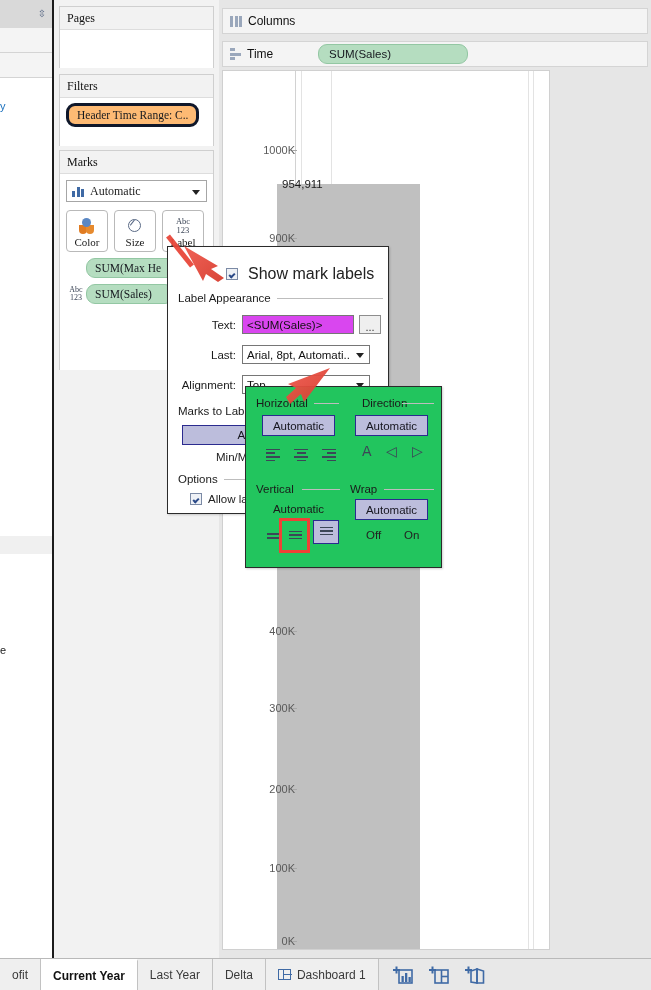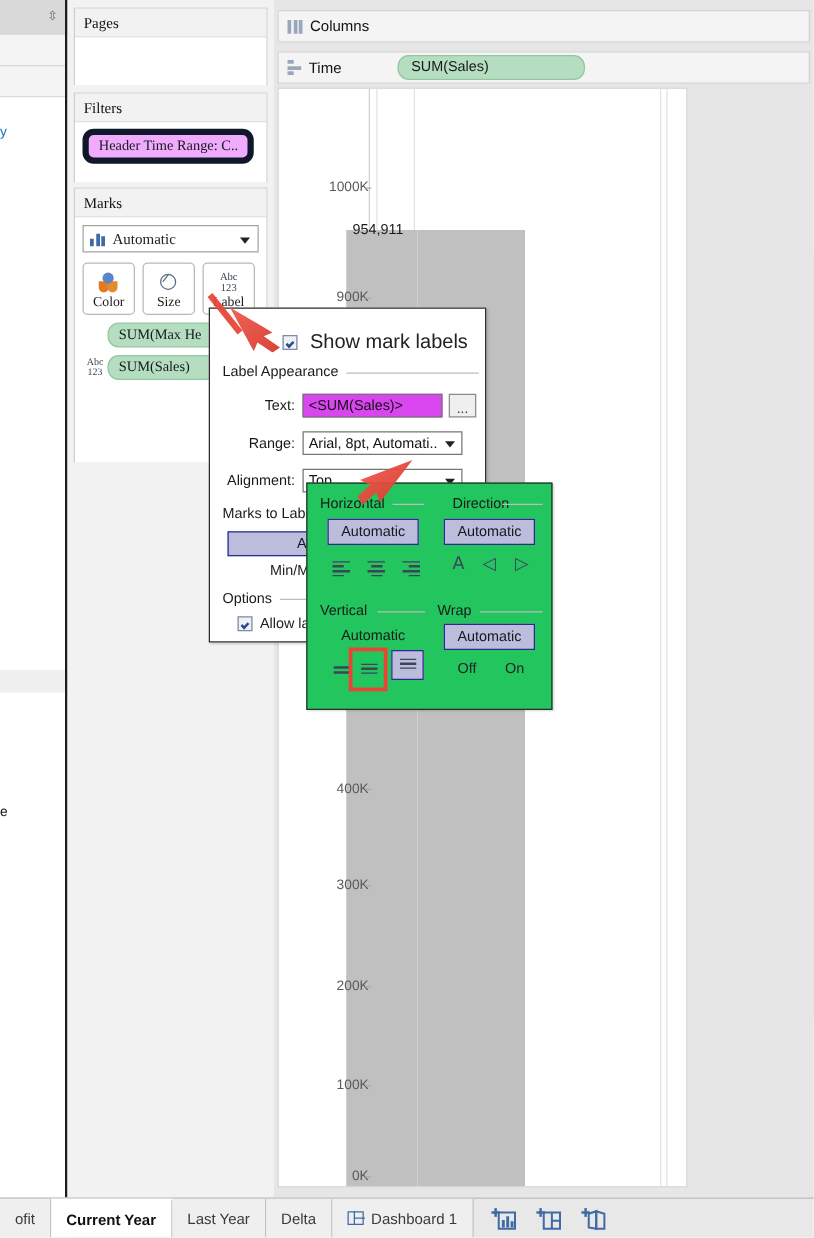--- a/index.html
+++ b/index.html
@@ -44,21 +44,21 @@
   .card > .card-body { background:#ffffff; }
 
   #card-pages { top:6px; height:62px; }
   #card-pages .card-body { height:38px; }
 
   #card-filters { top:74px; height:72px; }
   #card-filters .card-body { height:48px; padding:5px 6px; }
 
   .pill { display:inline-block; border-radius:9px; font-size:11.5px; line-height:16px;
           padding:1px 8px; white-space:nowrap; overflow:hidden; }
-  .pill-blue { background:#f0abfc; border:5px solid #0f172a; color:#16191f; }
+  .pill-blue { background:#fdba74; border:3px solid #0f172a; color:#16191f; }
   .pill-green { background:#b5ddc0; border:1px solid #93c7a3; color:#16191f; }
 
   #card-marks { top:150px; height:220px; }
   #card-marks .card-body { height:196px; padding:6px; }
 
   .mark-select { height:22px; border:1px solid #a6a6a6; background:#ffffff; position:relative;
                  display:flex; align-items:center; padding-left:5px; font-size:12px; }
   .mark-select .dd-caret { position:absolute; right:6px; top:9px; width:0;height:0;
       border-left:4px solid transparent;border-right:4px solid transparent;border-top:5px solid #222; }
   .bar-ico { display:inline-flex; align-items:flex-end; gap:1.5px; height:11px; margin-right:6px;}
@@ -332,21 +332,21 @@
     <span class="grp-line" style="flex:1; margin-left:6px;"></span>
   </div>
 
   <div class="row" style="left:10px; top:68px;">
     <span class="fld-label" style="width:58px;">Text:</span>
     <span class="txtbox" style="width:112px; margin-left:6px;">&lt;SUM(Sales)&gt;</span>
     <span class="ellbtn" style="margin-left:5px;">...</span>
   </div>
 
   <div class="row" style="left:10px; top:98px;">
-    <span class="fld-label" style="width:58px;">Range:</span>
+    <span class="fld-label" style="width:58px;">Last:</span>
     <span class="dropbox" style="width:128px; margin-left:6px;">
       <span>Arial, 8pt, Automati..</span>
       <span class="dd-caret"></span>
     </span>
   </div>
 
   <div class="row" style="left:10px; top:128px;">
     <span class="fld-label" style="width:58px;">Alignment:</span>
     <span class="dropbox" style="width:128px; margin-left:6px;">
       <span>Top</span>

